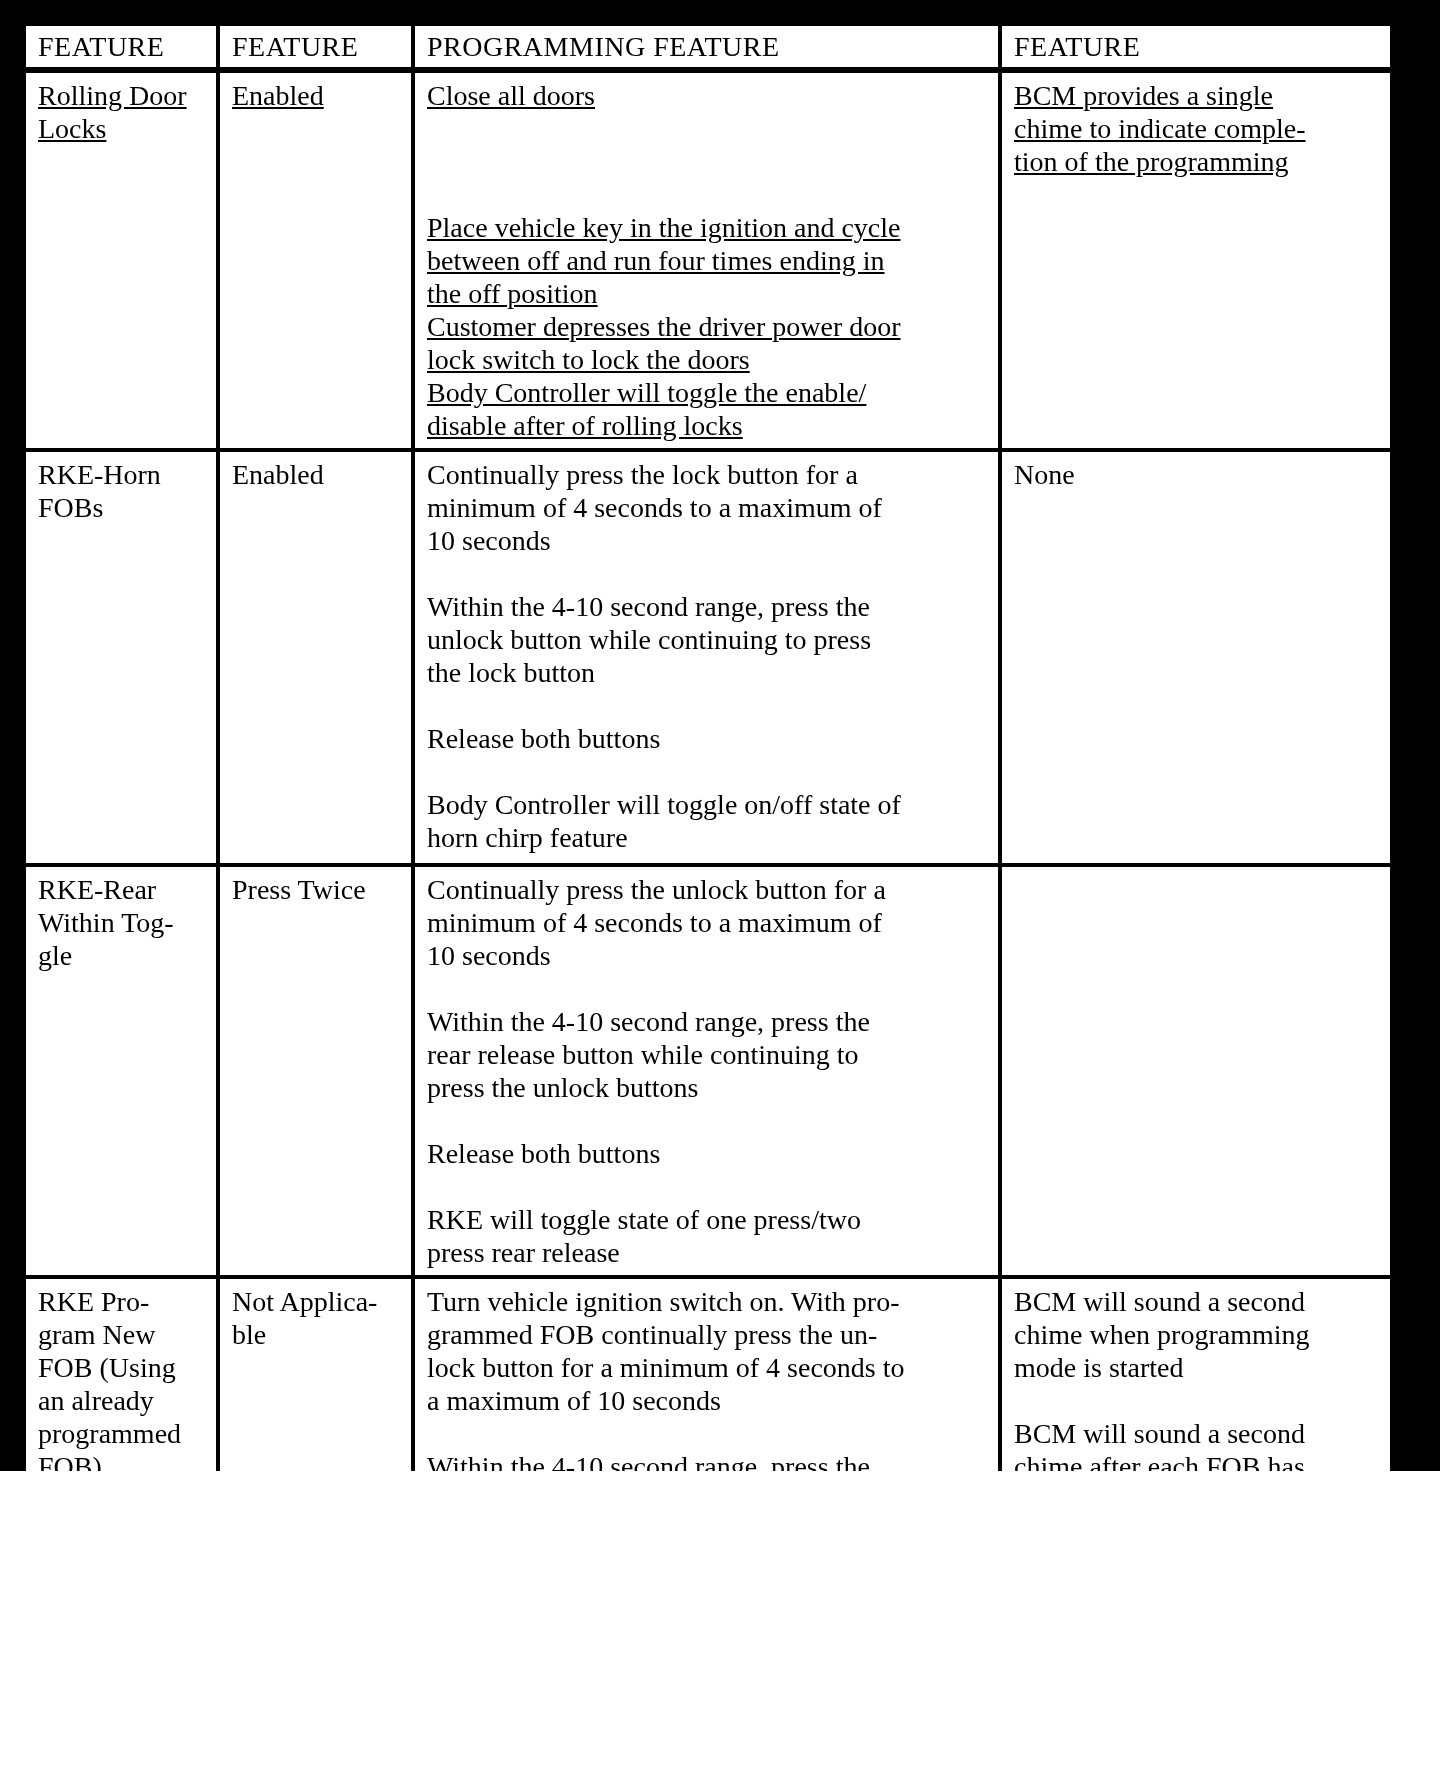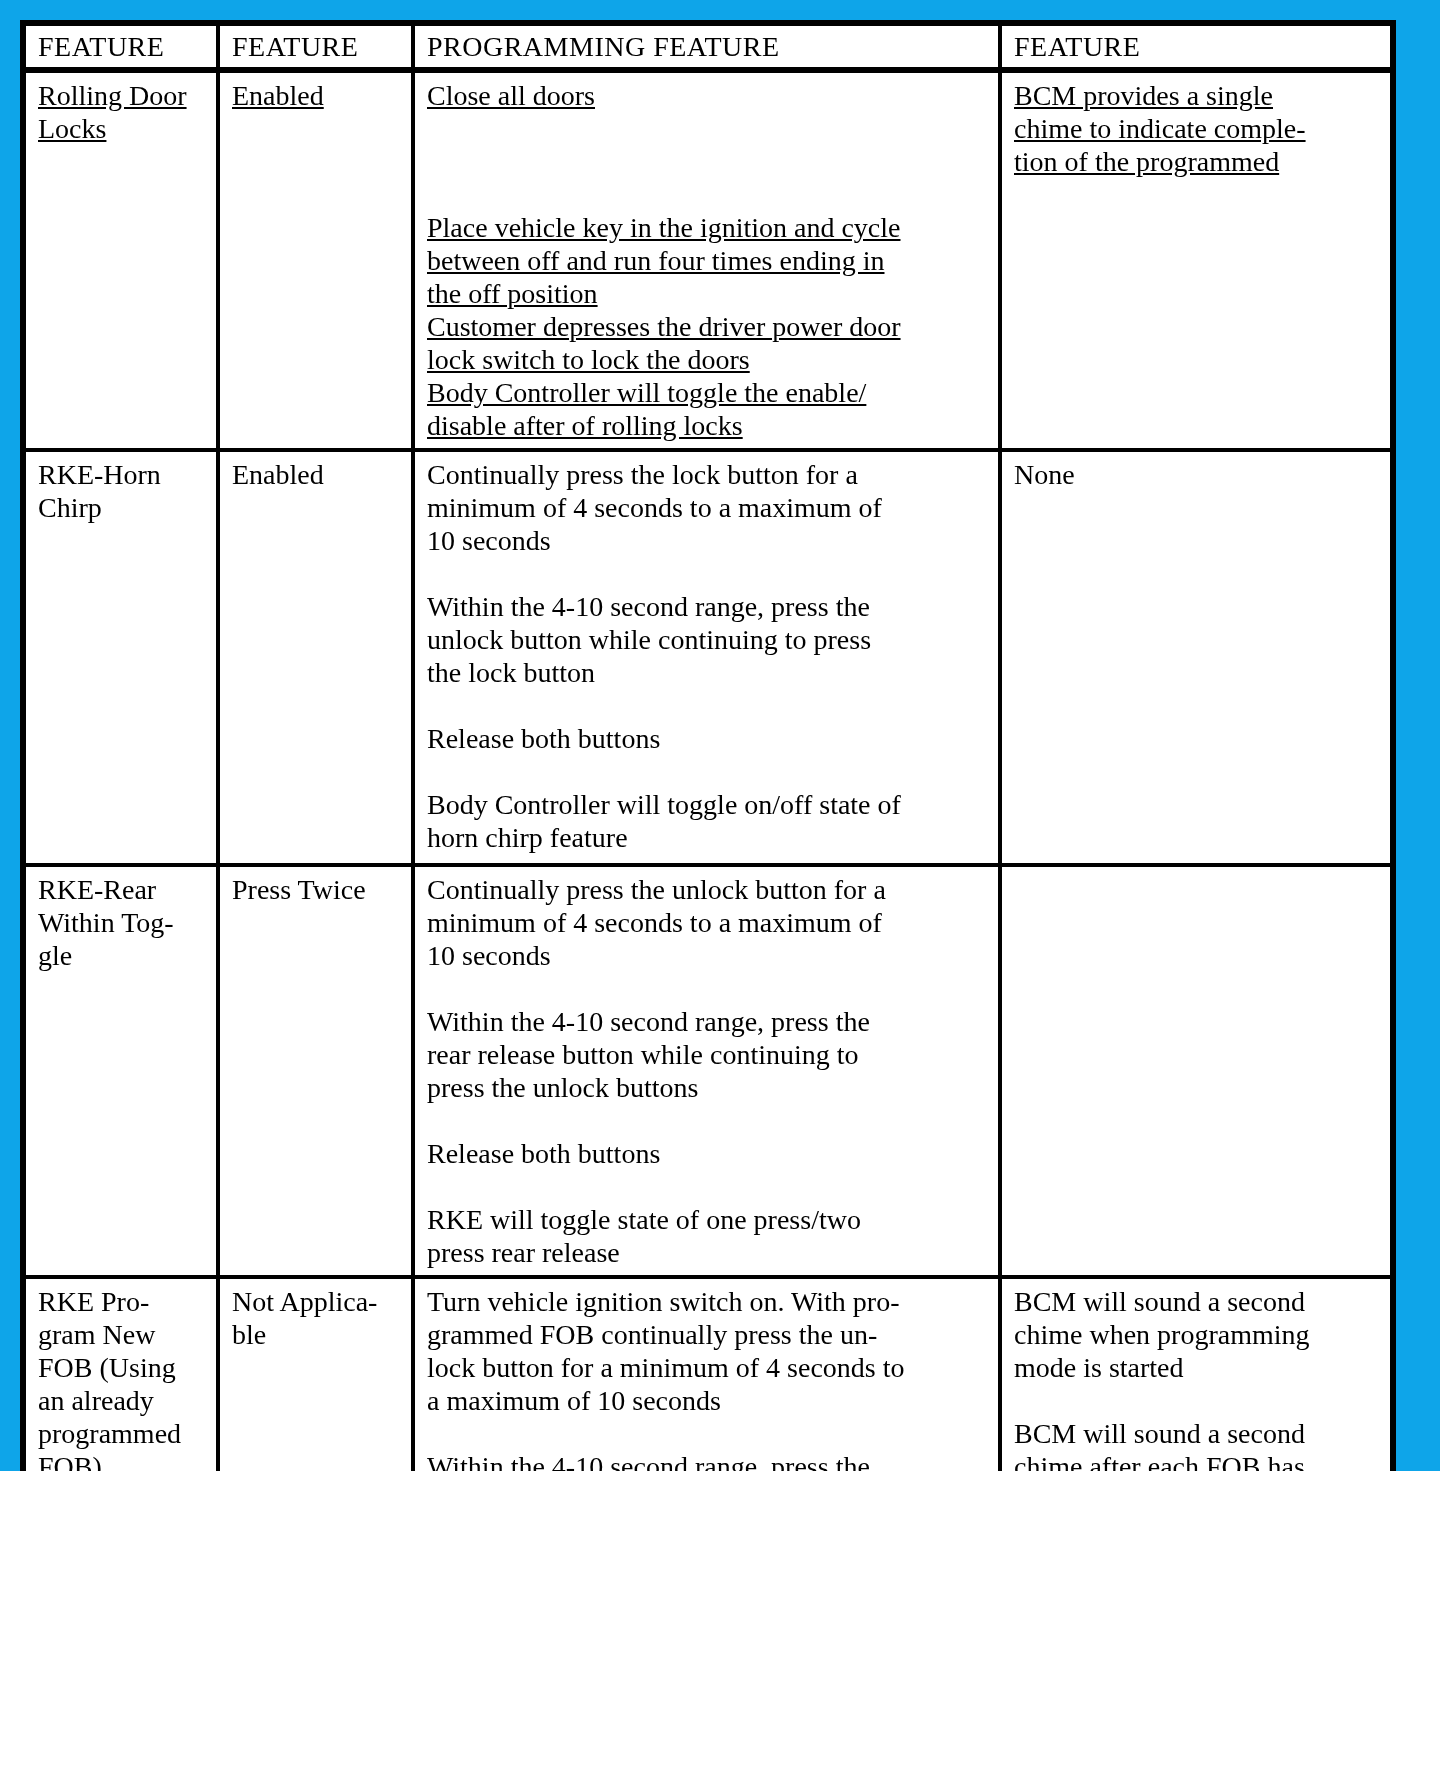--- a/index.html
+++ b/index.html
@@ -10,21 +10,21 @@
     width: 1440px;
     height: 1782px;
     background: #ffffff;
     font-family: "Liberation Serif", "DejaVu Serif", serif;
     color: #000000;
   }
   .page {
     position: relative;
     width: 1440px;
     height: 1471px;
-    background: #0ea5e9;
+    background: #000000;
     overflow: hidden;
   }
   table.doc-table {
     position: absolute;
     left: 20px;
     top: 20px;
     width: 1370px;
     table-layout: fixed;
     border-collapse: collapse;
     border: 6px solid #000000;
@@ -91,25 +91,25 @@
 
 Place vehicle key in the ignition and cycle
 between off and run four times ending in
 the off position
 Customer depresses the driver power door
 lock switch to lock the doors
 Body Controller will toggle the enable/
 disable after of rolling locks</td>
         <td class="cell-feedback">BCM provides a single
 chime to indicate comple-
-tion of the programmed</td>
+tion of the programming</td>
       </tr>
       <tr class="r1">
         <td class="cell-feature">RKE-Horn
-Chirp</td>
+FOBs</td>
         <td class="cell-default">Enabled</td>
         <td class="cell-method">Continually press the lock button for a
 minimum of 4 seconds to a maximum of
 10 seconds
 
 Within the 4-10 second range, press the
 unlock button while continuing to press
 the lock button
 
 Release both buttons

